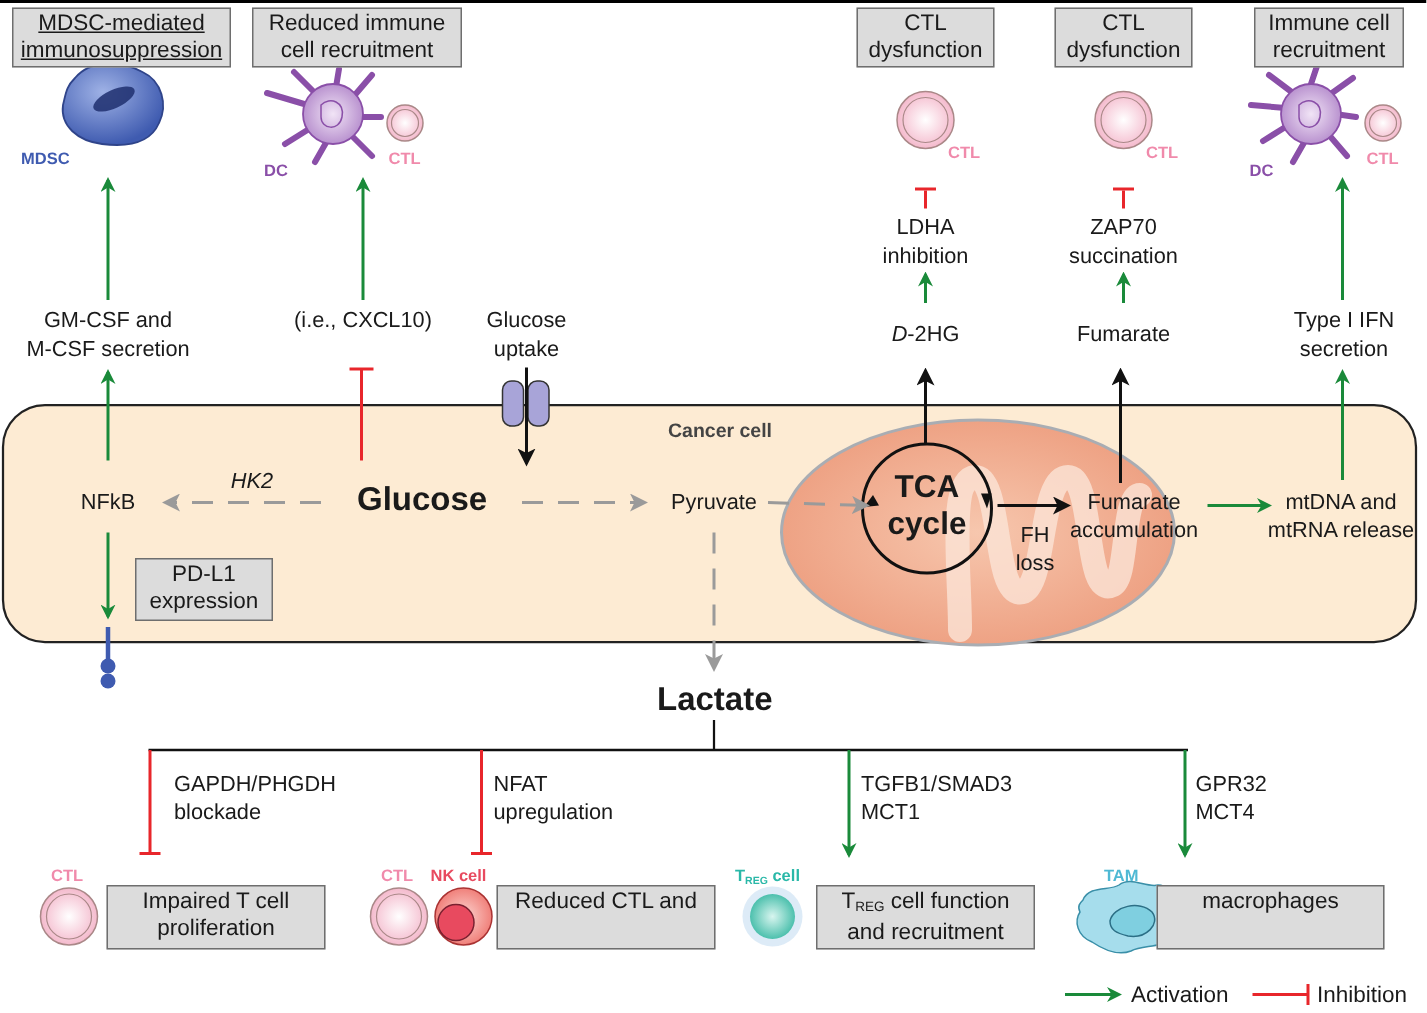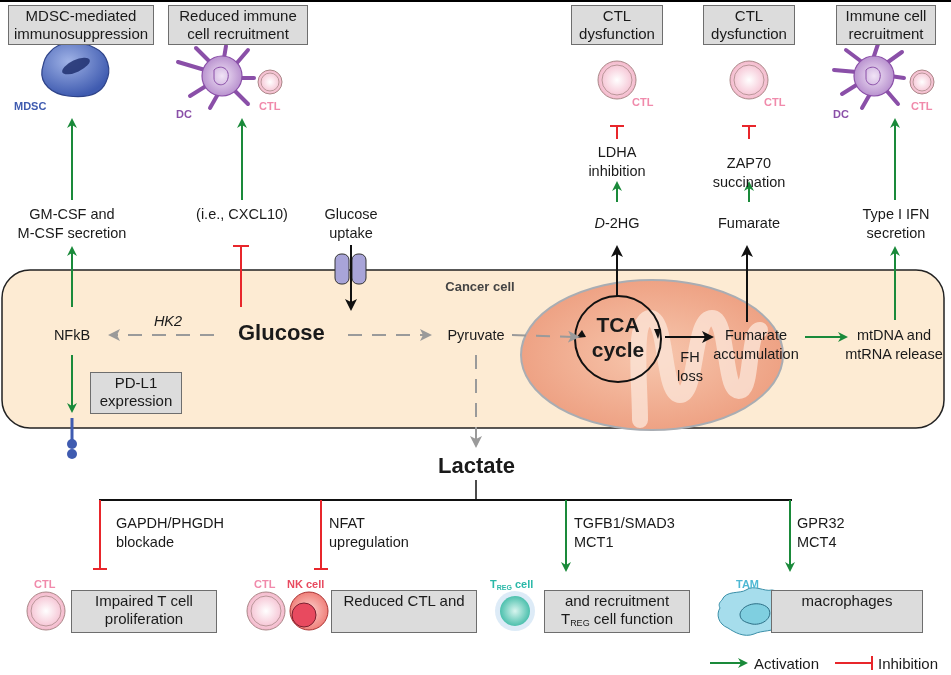--- a/index.html
+++ b/index.html
@@ -196,21 +196,21 @@
     <path d="M740,614 C742,604 760,600 768,608 C774,616 764,626 752,624 C744,622 740,620 740,614 Z" fill="#7fcfe0" stroke="#2c6f86" stroke-width="1"></path>
   </g>
 
   <line x1="710" y1="663" x2="746" y2="663" stroke="#1a8a3a" stroke-width="2" marker-end="url(#arrG)"></line>
   <g>
     <line x1="835" y1="663" x2="872" y2="663" stroke="#e8262b" stroke-width="2"></line>
     <line x1="872" y1="656" x2="872" y2="670" stroke="#e8262b" stroke-width="2"></line>
   </g>
 </svg>
 
-<div class="box" style="left:8px;top:5px;width:146px;height:40px;">
+<div class="box" style="left:8px;top:5px;width:146px;height:40px;text-decoration:underline;">
   <div>MDSC-mediated</div>
   <div>immunosuppression</div>
 </div>
 <div class="box" style="left:168px;top:5px;width:140px;height:40px;">
   <div>Reduced immune</div>
   <div>cell recruitment</div>
 </div>
 <div class="box" style="left:571px;top:5px;width:92px;height:40px;">
   <div>CTL</div>
   <div>dysfunction</div>
@@ -240,21 +240,21 @@
   <div>(i.e., CXCL10)</div>
 </div>
 <div class="lbl" style="left:318px;top:205px;width:66px;">
   <div>Glucose</div>
   <div>uptake</div>
 </div>
 <div class="lbl" style="left:577px;top:143px;width:80px;">
   <div>LDHA</div>
   <div>inhibition</div>
 </div>
-<div class="lbl" style="left:704px;top:154px;width:90px;">
+<div class="lbl" style="left:704px;top:143px;width:90px;">
   <div>ZAP70</div>
   <div>succination</div>
 </div>
 <div class="lbl" style="left:577px;top:214px;width:80px;">
   <i>D</i><span>-2HG</span>
 </div>
 <div class="lbl" style="left:704px;top:214px;width:90px;">Fumarate</div>
 <div class="lbl" style="left:848px;top:205px;width:96px;">
   <div>Type I IFN</div>
   <div>secretion</div>
@@ -314,21 +314,21 @@
 <div class="cell-lbl" style="left:736px;top:578px;color:#4fb9d4;">TAM</div>
 
 <div class="box" style="left:71px;top:590px;width:146px;height:43px;">
   <div>Impaired T cell</div>
   <div>proliferation</div>
 </div>
 <div class="box" style="left:331px;top:590px;width:146px;height:43px;">
   <div>Reduced CTL and</div>
 </div>
 <div class="box" style="left:544px;top:590px;width:146px;height:43px;">
+  <div><span>T</span><span class="sub">REG</span><span> cell function</span></div>
   <div>and recruitment</div>
-  <div><span>T</span><span class="sub">REG</span><span> cell function</span></div>
 </div>
 <div class="box" style="left:771px;top:590px;width:152px;height:43px;">
   <div>macrophages</div>
 </div>
 
 <div class="lbl-left" style="left:754px;top:654px;font-size:15px;">Activation</div>
 <div class="lbl-left" style="left:878px;top:654px;font-size:15px;">Inhibition</div>
 
 </body></html>

